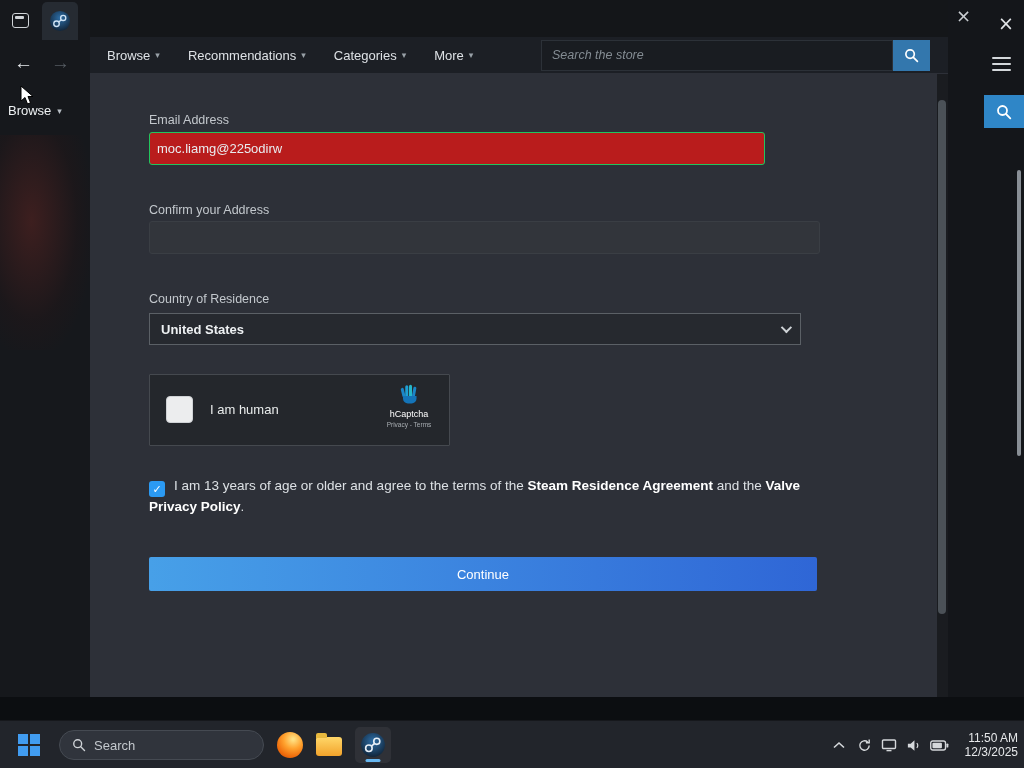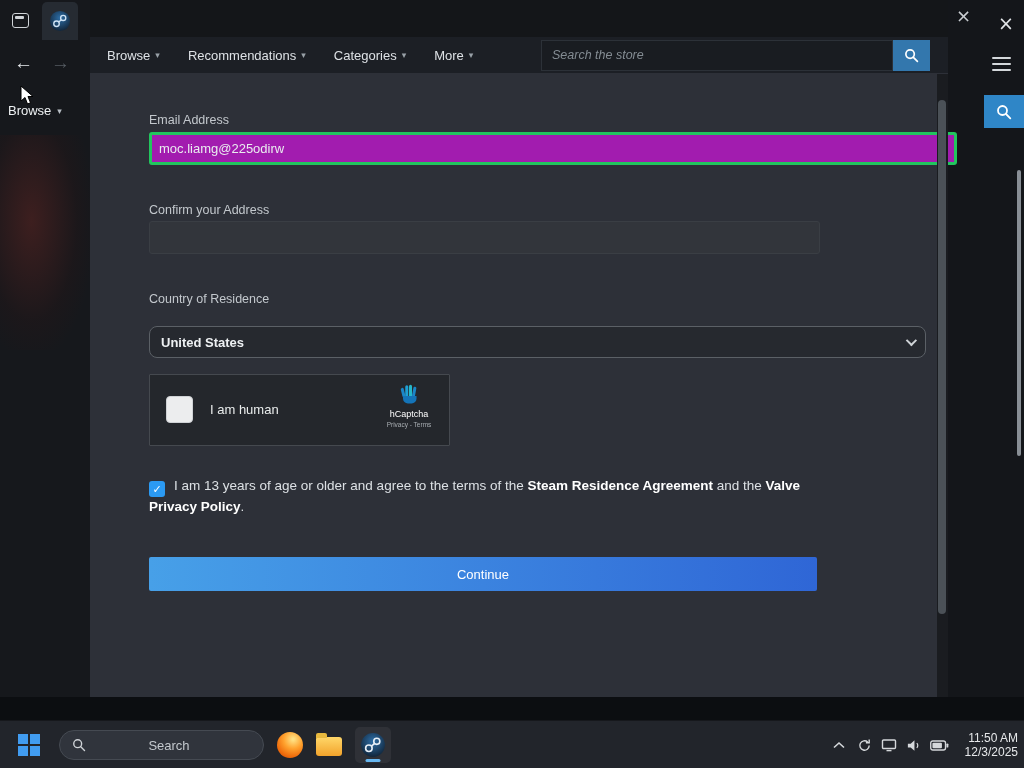--- a/index.html
+++ b/index.html
@@ -49,24 +49,24 @@
   .store-search { margin-left:auto; display:flex; align-items:center; }
   .store-search input { width:352px; height:31px; background:#191c21; border:1px solid #2c3138;
     color:#e6e9ec; padding:0 10px; font-style:italic; font-size:12.5px; outline:none; }
   .store-search input::placeholder { color:#848c93; font-style:italic; }
   .store-search-btn { width:37px; height:31px; background:#3377ad; border:0; display:flex;
     align-items:center; justify-content:center; color:#fff; cursor:pointer; }
 
   .lbl { position:absolute; left:59px; font-size:12.5px; color:#c3c8cd; }
   .txt-input { position:absolute; left:59px; height:33px; font-size:13px; color:#e9ecef;
     padding:0 7px; outline:none; border-radius:3px; }
-  .email-input { top:132px; width:808px; background:#a21caf; border:3px solid #22c55e; }
+  .email-input { top:132px; width:616px; background:#b91c1c; border:1px solid #22c55e; }
   .confirm-input { top:221px; width:671px; background:#32353b; border:1px solid #3a3e44; }
-  .country-select { position:absolute; left:59px; top:326px; width:777px; height:32px;
-    background:#26292f; border:1px solid #5b6066; border-radius:8px; display:flex; align-items:center;
+  .country-select { position:absolute; left:59px; top:313px; width:652px; height:32px;
+    background:#26292f; border:1px solid #5b6066; border-radius:0; display:flex; align-items:center;
     padding:0 11px; font-size:13px; font-weight:600; color:#eef1f3; cursor:pointer; }
   .sel-chevron { margin-left:auto; width:8px; height:8px; border-right:2px solid #cfd3d7;
     border-bottom:2px solid #cfd3d7; transform:rotate(45deg) translateY(-2px); }
 
   .captcha { position:absolute; left:59px; top:374px; width:301px; height:72px;
     background:#24272c; border:1px solid #45494f; border-radius:1px; }
   .captcha-cb { position:absolute; left:16px; top:21px; width:27px; height:27px;
     background:#ecedee; border:1px solid #cfd2d5; border-radius:4px; cursor:pointer; }
   .captcha-label { position:absolute; left:60px; top:27px; font-size:13px; color:#e9ecec; }
   .captcha-logo { position:absolute; right:8px; top:6px; width:64px; text-align:center; }
@@ -90,21 +90,21 @@
   .gap-strip { position:absolute; left:0; top:697px; width:1024px; height:23px; background:#0c0e11; }
 
   
   .tb { position:absolute; left:0; top:720px; width:1024px; height:48px; background:#22252b; border-top:1px solid #16181c; }
   .tb-left { position:absolute; left:12px; top:0; height:48px; display:flex; align-items:center; gap:13px; }
   .win-btn { width:34px; height:36px; display:flex; align-items:center; justify-content:center; border-radius:4px; cursor:pointer;}
   .winlogo { display:grid; grid-template-columns:10px 10px; grid-template-rows:10px 10px; gap:2px; }
   .winlogo span { background:#419cf0; }
   .tb-search { width:205px; height:30px; border-radius:15px; background:#30343c; border:1px solid #454a52;
     display:flex; align-items:center; gap:8px; padding:0 12px; color:#cfd3d7; }
-  .tb-search input { background:transparent; border:0; outline:none; color:#f0abfc; font-size:13px; width:150px; font-family:inherit;text-align:center;}
+  .tb-search input { background:transparent; border:0; outline:none; color:#f0abfc; font-size:13px; width:150px; font-family:inherit;}
   .tb-search input::placeholder { color:#c3c8cd; font-style:normal; }
   .ff-icon { width:26px; height:26px; border-radius:50%;
     background:radial-gradient(circle at 62% 28%, #ffe082 4%, #ffa22e 38%, #ef6c0c 70%, #c4420a 100%); }
   .folder-icon { width:26px; height:19px; position:relative;
     background:linear-gradient(#ffd769,#f2a32b); border-radius:2px 3px 3px 3px; margin-top:3px;}
   .folder-icon::before { content:""; position:absolute; top:-4px; left:0; width:11px; height:5px;
     background:#e8b93e; border-radius:2px 2px 0 0; }
   .steam-btn { position:relative; width:36px; height:36px; display:flex; align-items:center;
     justify-content:center; background:rgba(255,255,255,.06); border-radius:5px; cursor:pointer; }
   .steam-btn .indicator { position:absolute; bottom:1px; left:50%; transform:translateX(-50%);

